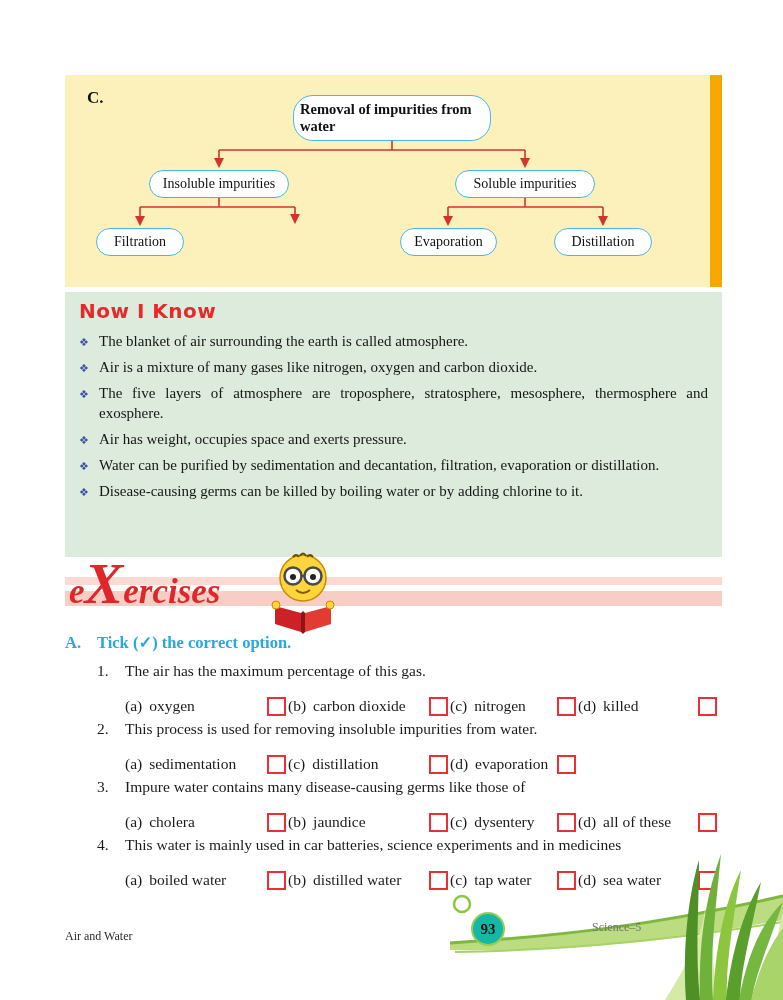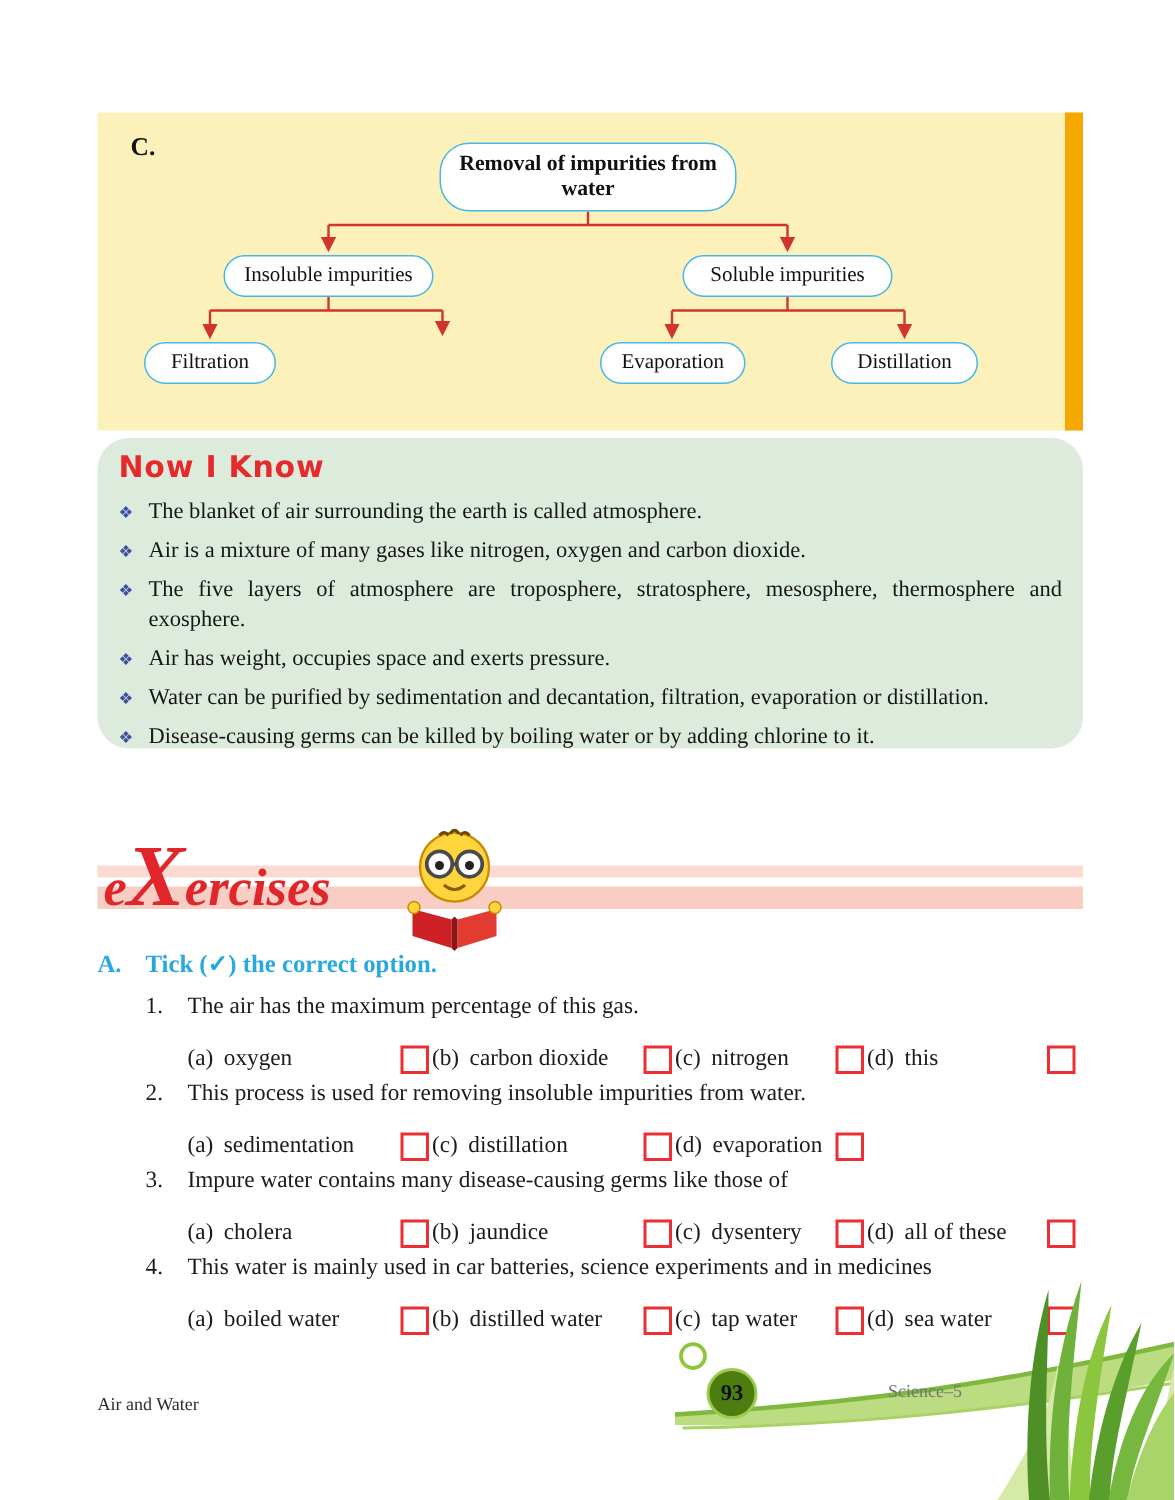--- a/index.html
+++ b/index.html
@@ -7,33 +7,33 @@
     font-family:"Liberation Serif", serif; color:#1d1d1b; }
   .page { position:relative; width:783px; height:1000px; background:#fff; overflow:hidden; }
 
   
   .yellow-panel { position:absolute; left:65px; top:75px; width:657px; height:212px;
     background:#FCF1BB; }
   .gold-bar { position:absolute; right:0; top:0; width:12px; height:100%; background:#F6A800; }
   .sec-label { position:absolute; left:22px; top:13px; font-weight:bold; font-size:17px; color:#111; }
   .fc-arrows { position:absolute; left:0; top:0; }
   .fc-node { position:absolute; background:#fff; border:1.6px solid #46B7E8; border-radius:16px;
-    display:flex; align-items:center; justify-content:center; text-align:center;
+    display:flex; align-items:center; justify-content:center; 
     font-size:14px; line-height:1.15; padding:2px 6px; color:#111; }
   .n-root { left:228px; top:20px; width:198px; height:46px; font-weight:bold; font-size:14.5px; border-radius:20px; }
   .n-ins  { left:84px;  top:95px;  width:140px; height:28px; }
   .n-sol  { left:390px; top:95px;  width:140px; height:28px; }
   .n-fil  { left:31px;  top:153px; width:88px;  height:28px; }
   .n-sed  { left:167px; top:151px; width:126px; height:44px; }
   .n-eva  { left:335px; top:153px; width:97px;  height:28px; }
   .n-dis  { left:489px; top:153px; width:98px;  height:28px; }
 
   
-  .green-panel { position:absolute; left:65px; top:292px; width:657px; height:207px;
-    background:#DCEBDC; padding:7px 14px 6px 12px;border-radius:21px; }
+  .green-panel { position:absolute; left:65px; top:292px; width:657px; height:265px;
+    background:#DCEBDC; padding:7px 14px 6px 12px; }
   .nik-title { color:#E62A2C; font-family:"DejaVu Sans", sans-serif; font-weight:bold;
     font-size:20px; letter-spacing:0.5px; margin:0 0 9px 2px; }
   .nik-point { display:flex; align-items:flex-start; margin-bottom:6px; }
   .diamond { flex:0 0 22px; color:#3D4FA1; font-size:11px; line-height:20px; padding-left:2px; }
   .nik-text { font-size:15px; line-height:1.32; text-align:justify; color:#161616; }
 
   
   .exercises-band { position:absolute; left:65px; top:538px; width:657px; height:88px;margin-top:10px; }
   .stripe { position:absolute; left:0; width:100%; z-index:0; }
   .s1 { top:29px; height:8px;  background:#FBDAD1; }
@@ -57,21 +57,21 @@
   .opt { display:flex; align-items:center; justify-content:space-between; padding-right:2px;
     font-size:15.5px; color:#1b1b1b; }
   .opt-label { margin-right:7px; }
   .checkbox { width:19px; height:19px; border:2px solid #EC2F32; background:#fff; flex:0 0 auto; cursor:pointer; }
 
   
   .bottom-deco { position:absolute; left:0; top:840px; pointer-events:none; }
   .footer-left { position:absolute; left:65px; top:929px; font-size:12px; color:#2b2b2b; }
   .footer-right { position:absolute; left:592px; top:920px; font-size:12px; color:#737373;text-align:right; }
   .page-circle { position:absolute; left:471px; top:912px; width:34px; height:34px;
-    background:#4d7c0f; border:2px solid #9CCB53; border-radius:50%;
+    background:#14b8a6; border:2px solid #9CCB53; border-radius:50%;
     display:flex; align-items:center; justify-content:center;
     font-weight:bold; font-size:15px; color:#111; }
 </style>
 </head>
 <body>
 
 <div class="page">
 
   <section class="yellow-panel">
     <div class="gold-bar"></div>
@@ -175,21 +175,21 @@
         </div>
         <div class="opt">
           <span><span class="opt-label">(b)</span><span>carbon dioxide</span></span>
           <span class="checkbox"></span>
         </div>
         <div class="opt">
           <span><span class="opt-label">(c)</span><span>nitrogen</span></span>
           <span class="checkbox"></span>
         </div>
         <div class="opt">
-          <span><span class="opt-label">(d)</span><span>this</span></span>
+          <span><span class="opt-label">(d)</span><span>killed</span></span>
           <span class="checkbox"></span>
         </div>
       </div>
     </div>
 
     <div class="question">
       <div class="q-line">
         <span class="q-num">2.</span>
         <span class="q-text">This process is used for removing insoluble impurities from water.</span>
       </div>

